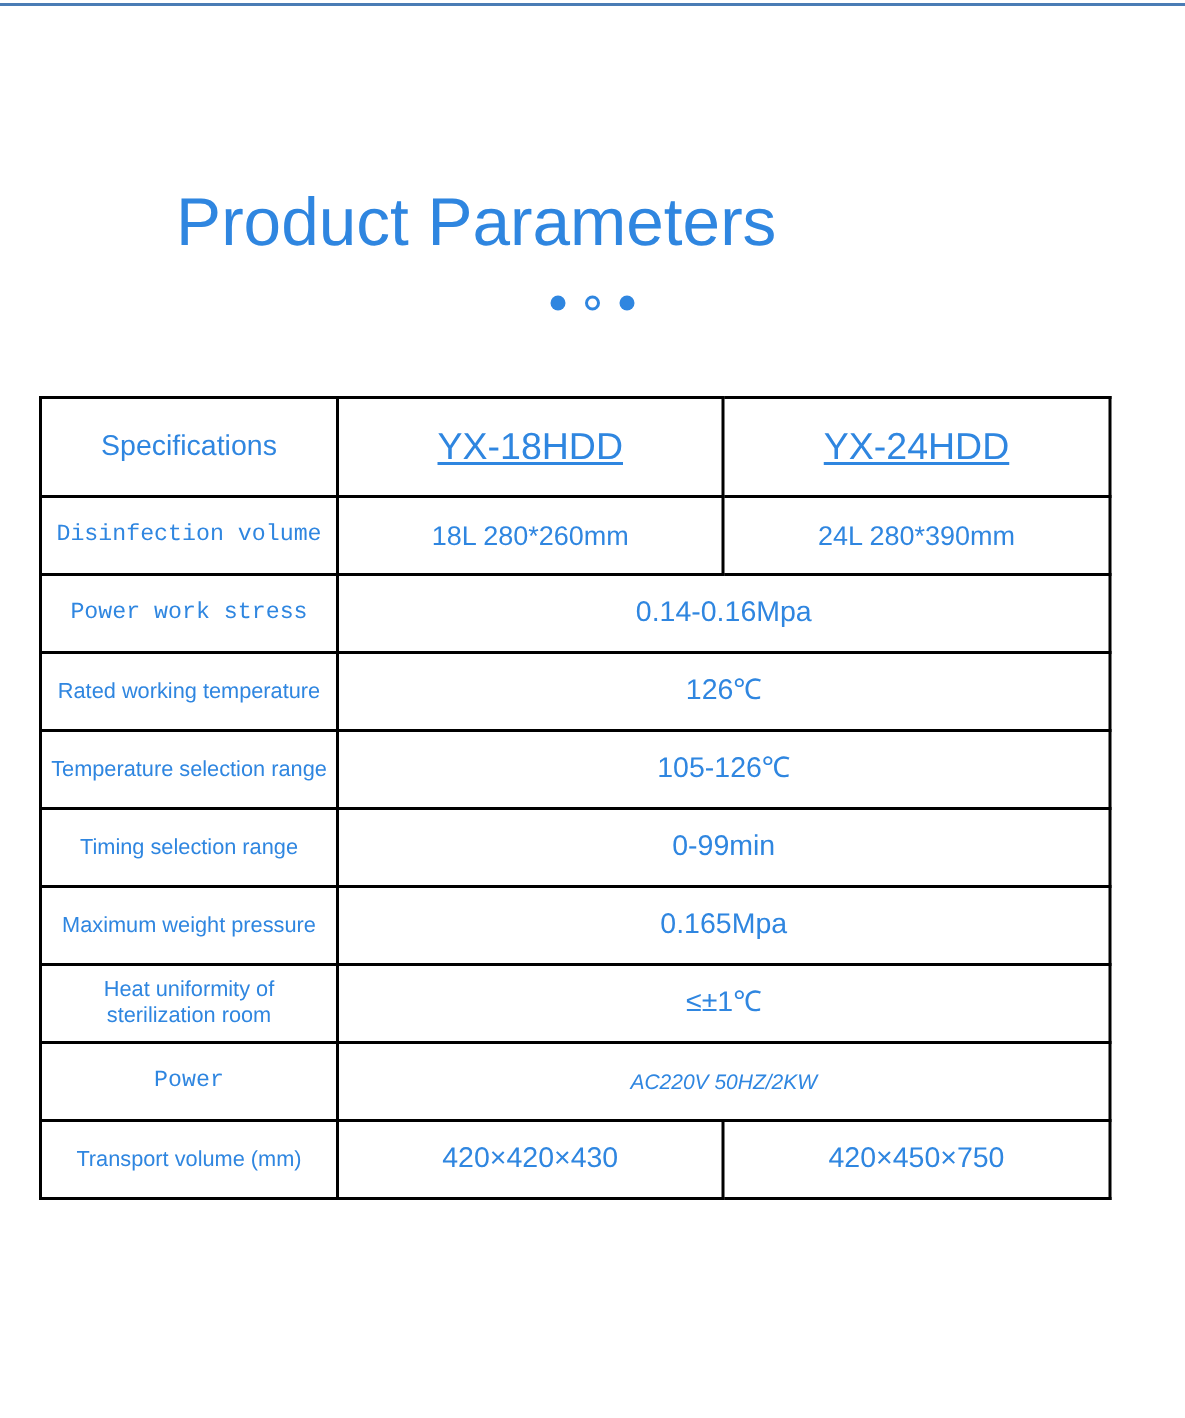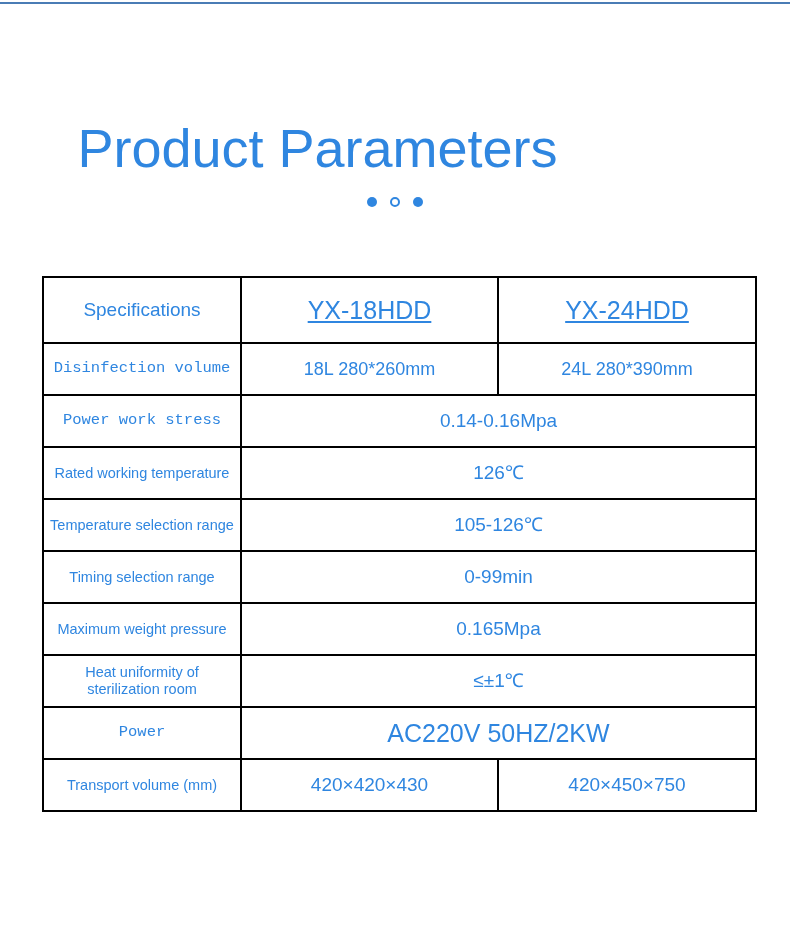--- a/index.html
+++ b/index.html
@@ -32,21 +32,21 @@
     width: 790px;
     height: 945px;
   }
 
   .page-title {
     position: absolute;
     top: 122px;
     left: 0;
     width: 635px;
     text-align: center;
-    font-size: 54px;
+    font-size: 45px;
     font-weight: normal;
     line-height: 52px;
     color: #2f86e0;
     letter-spacing: 0px;
     white-space: nowrap;
   }
 
   .dots {
     position: absolute;
     top: 197px;
@@ -66,24 +66,23 @@
   .dot.hollow {
     background: transparent;
     border: 2px solid #2f86e0;
     width: 6px;
     height: 6px;
   }
 
   
   .spec-table-wrap {
     position: absolute;
-    left: 42px;
+    left: 26px;
     top: 264px;
     width: 713px;
-    margin-top: 12px;
   }
   table.spec-table {
     border-collapse: collapse;
     width: 713px;
     table-layout: fixed;
   }
   table.spec-table col.c-label { width: 198px; }
   table.spec-table col.c-a     { width: 257px; }
   table.spec-table col.c-b     { width: 258px; }
 
@@ -106,21 +105,21 @@
     font-size: 14.5px;
     line-height: 1.18;
   }
   td.label.big { font-size: 15.5px; font-family: Liberation Mono, monospace; }
 
   
   td.value {
     font-size: 19px;
   }
   td.value.sm { font-size: 18px; text-align: center; }
-  td.value.lg { font-size: 25px; }
+  td.value.lg { font-size: 14px; font-style: italic; }
 
   tr.body-row td { height: 46px; }
 </style>
 </head>
 <body>
 
 <div class="top-rule"></div>
 
 <div class="page">
 

